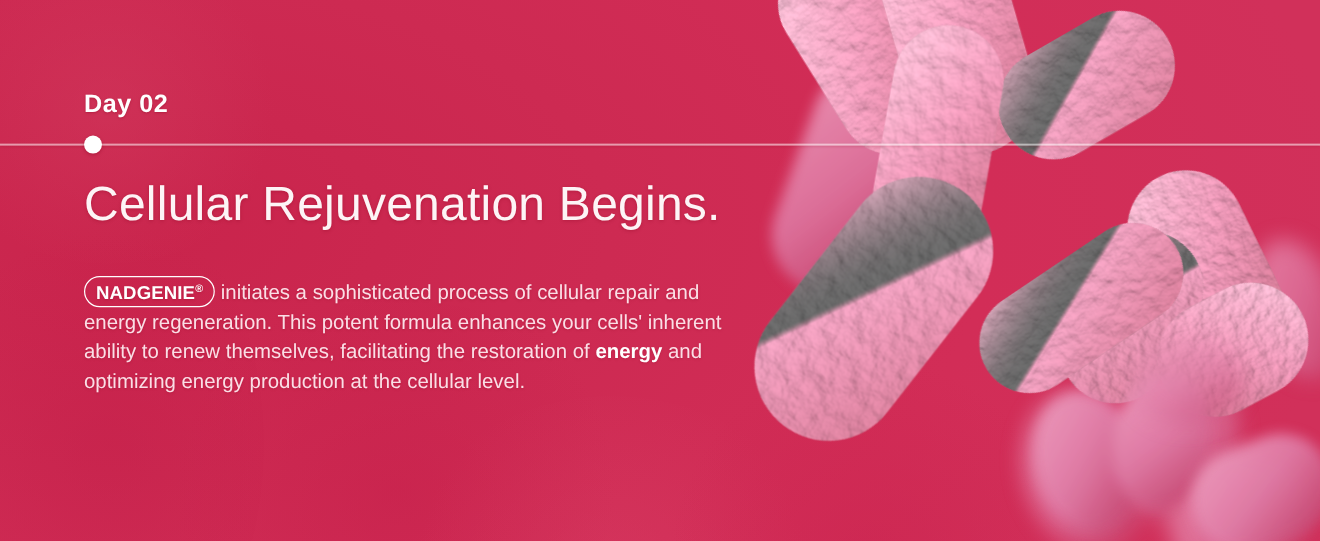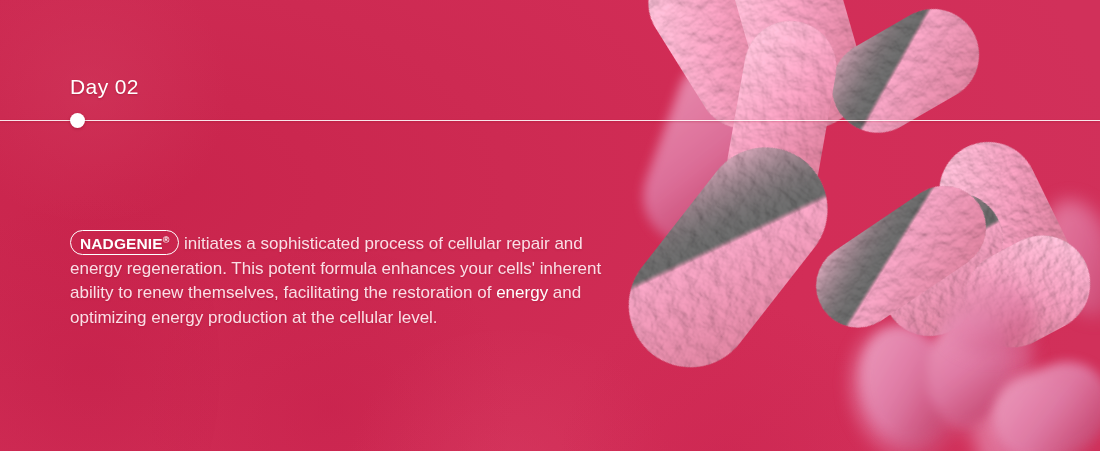--- a/index.html
+++ b/index.html
@@ -74,21 +74,21 @@
     top: 0;
     width: 620px;
     height: 451px;
   }
 
   #day-label {
     position: absolute;
     top: 76px;
     left: 0;
     font-size: 21px;
-    font-weight: normal;
+    font-weight: bold;
     letter-spacing: .4px;
     color: #ffffff;
     line-height: 1;
     text-shadow: 0 1px 2px rgba(130,0,30,.35);
   }
 
   #headline {
     position: absolute;
     top: 148px;
     left: 0;
@@ -126,21 +126,21 @@
     vertical-align: baseline;
     white-space: nowrap;
   }
   #brand-badge .reg {
     font-size: 9px;
     vertical-align: super;
     letter-spacing: 0;
   }
 
   .emphasis {
-    font-weight: normal;
+    font-weight: bold;
     color: #ffffff;
     text-align: right;
   }
 </style>
 </head>
 <body>
 
 <div id="banner">
 
   <div class="blotch b1"></div>
@@ -256,17 +256,18 @@
     </svg>
   </div>
 
   <div id="timeline-rule"></div>
   <div id="timeline-node"></div>
 
   <div id="content">
 
     <div id="day-label">Day 02</div>
 
+    <h1 id="headline">Cellular Rejuvenation Begins.</h1>
 
     <p id="body-copy"><span id="brand-badge"><span>NADGENIE</span><span class="reg">®</span></span><span> initiates a sophisticated process of cellular repair and energy regeneration. This potent formula enhances your cells' inherent ability to renew themselves, facilitating the restoration of </span><span class="emphasis">energy</span><span> and optimizing energy production at the cellular level.</span></p>
   </div>
 
 </div>
 
 </body></html>

